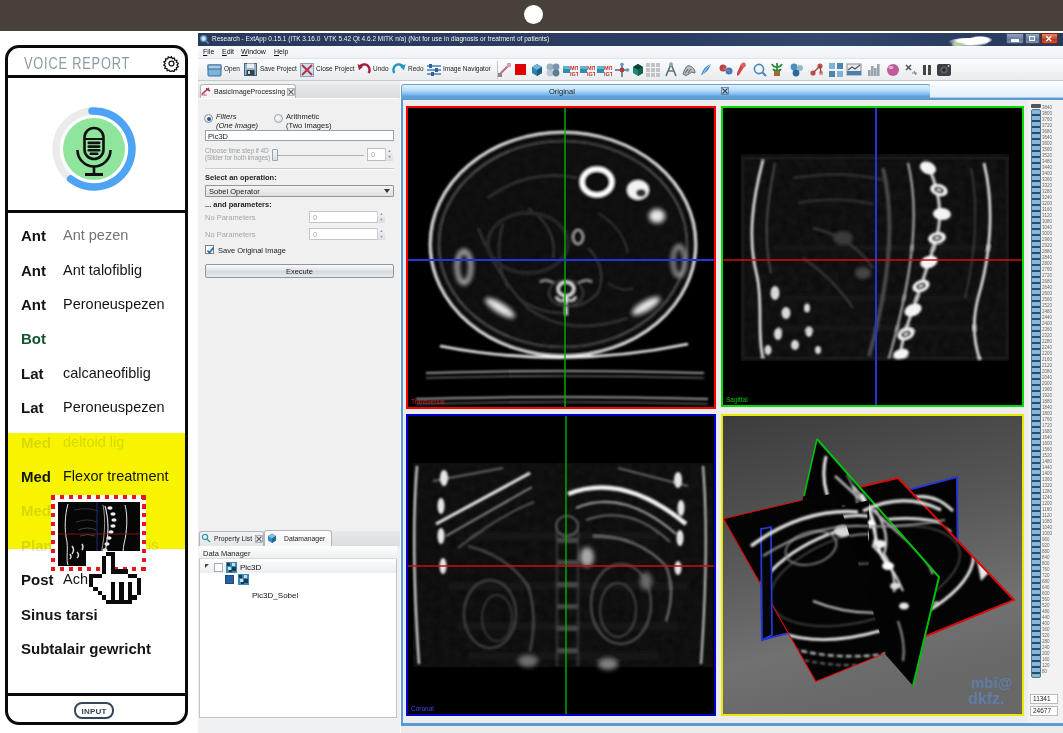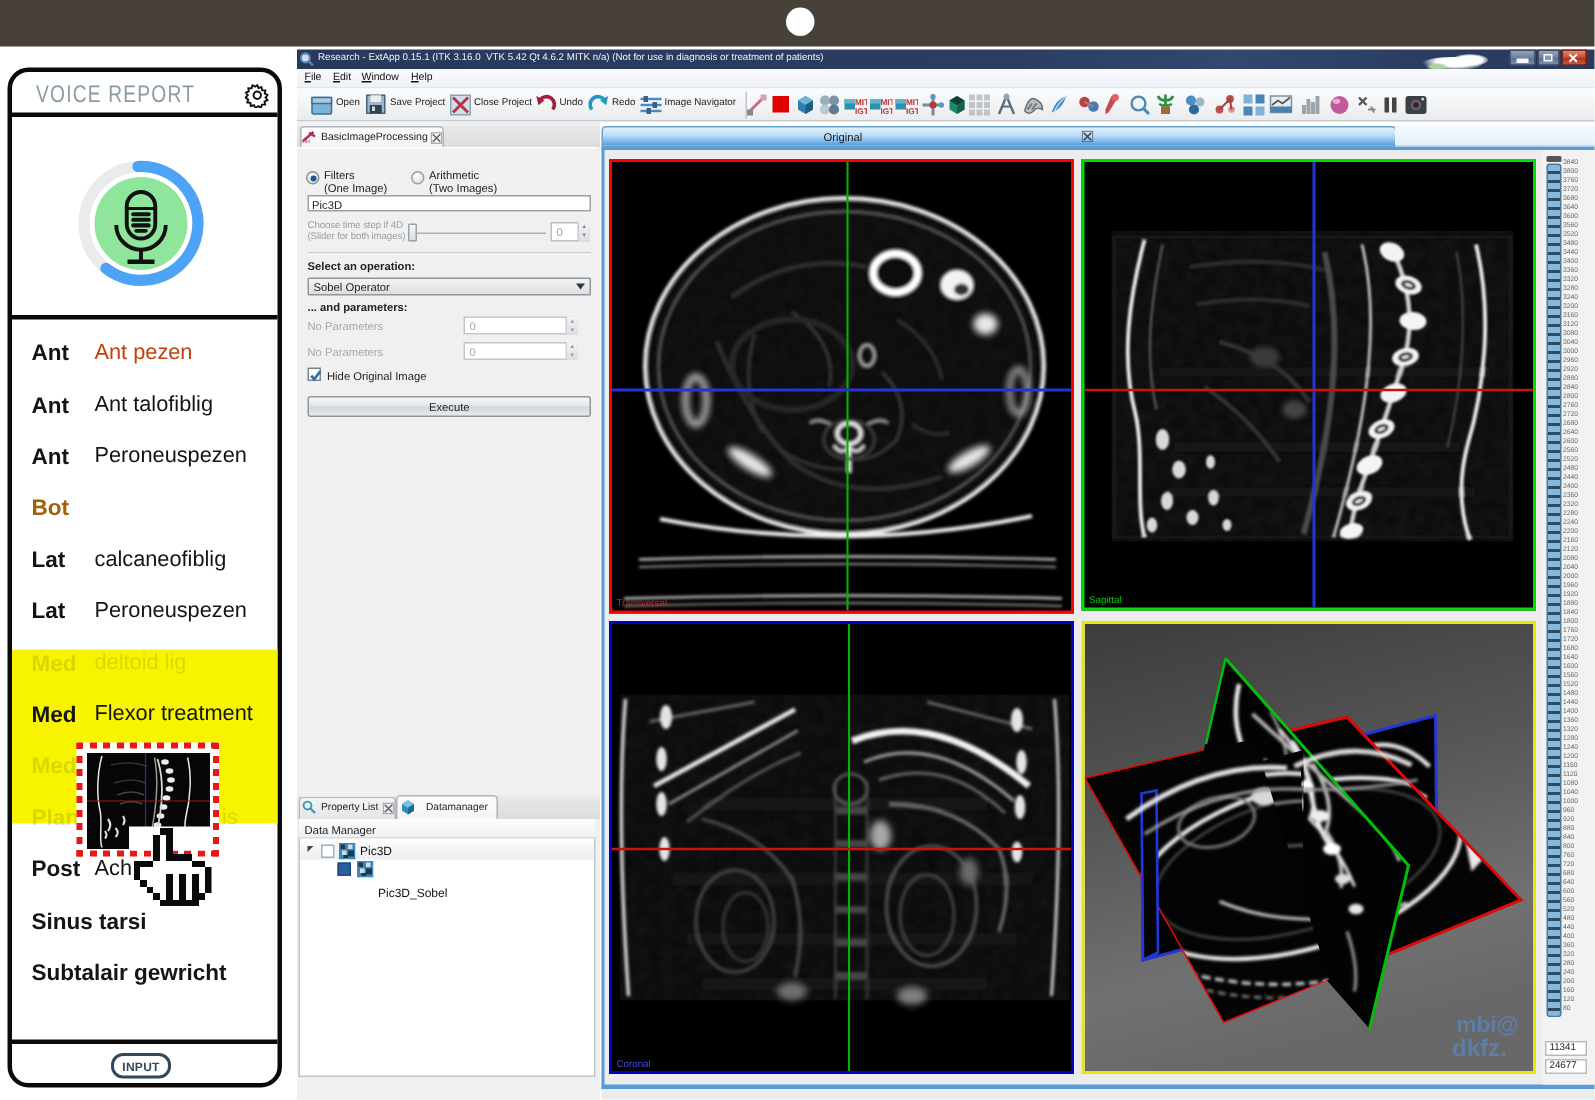--- a/index.html
+++ b/index.html
@@ -227,21 +227,21 @@
 <div class="abs" style="left:214px;top:87.5px;font-size:7px;color:#222;">BasicImageProcessing</div>
 <svg class="abs" style="left:287px;top:87.5px" width="8" height="8" viewBox="0 0 8 8">
       <path d="M1.5 1.5 L6.5 6.5 M6.5 1.5 L1.5 6.5" stroke="#666" stroke-width="1.1"></path>
       <rect x="0.5" y="0.5" width="7" height="7" fill="none" stroke="#999" stroke-width="0.7"></rect>
     </svg>
 
 <div class="abs" style="left:198px;top:98px;width:200px;height:432px;background:#f0f0f0;border-top:1px solid #fdfdfd;"></div>
 
 <div class="abs" style="left:204px;top:114px;width:9px;height:9px;border-radius:50%;background:radial-gradient(circle at 40% 35%,#fff,#dfe4e8 70%);border:1px solid #8a9198;"></div>
 <div class="abs" style="left:206.5px;top:116.5px;width:4px;height:4px;border-radius:50%;background:#1e5a96;"></div>
-<div class="abs" style="left:216px;top:112px;font-size:7.5px;color:#222;">Filters<br>(One Image)</div>
+<div class="abs" style="left:216px;top:112px;font-size:7.5px;color:#222;font-style:italic;">Filters<br>(One Image)</div>
 <div class="abs" style="left:274px;top:114px;width:9px;height:9px;border-radius:50%;background:radial-gradient(circle at 40% 35%,#fff,#dfe4e8 70%);border:1px solid #9aa1a8;"></div>
 <div class="abs" style="left:286px;top:112px;font-size:7.5px;color:#222;">Arithmetic<br>(Two Images)</div>
 
 <div class="abs" style="left:205px;top:130px;width:189px;height:11px;background:#fff;border:1px solid #98a0a8;"></div>
 <div class="abs" style="left:208px;top:131.5px;font-size:7.5px;color:#222;">Pic3D</div>
 
 <div class="abs" style="left:205px;top:147px;font-size:6.5px;letter-spacing:-0.1px;color:#9aa0a4;">Choose time step if 4D<br>(Slider for both images)</div>
 <div class="abs" style="left:272px;top:154.5px;width:92px;height:1.6px;background:#aab0b5;"></div>
 <div class="abs" style="left:272px;top:149px;width:6px;height:12px;background:linear-gradient(#f6f7f8,#d9dde1);border:1px solid #9aa1a8;border-radius:1px;"></div>
 <div class="abs" style="left:367px;top:148px;width:26px;height:13px;background:#fff;border:1px solid #b8bec4;"></div>
@@ -265,21 +265,21 @@
 <div class="abs" style="left:377px;top:211px;width:8px;height:12px;background:linear-gradient(#f2f3f4,#dcdfe2);border-left:1px solid #ccd1d5;font-size:4px;color:#99a;text-align:center;line-height:5.5px;">▲<br>▼</div>
 <div class="abs" style="left:205px;top:230px;font-size:7.5px;color:#a2a8ac;">No Parameters</div>
 <div class="abs" style="left:309px;top:228px;width:76px;height:12px;background:#fff;border:1px solid #c0c6cb;"></div>
 <div class="abs" style="left:313px;top:230px;font-size:7.5px;color:#a2a8ac;">0</div>
 <div class="abs" style="left:377px;top:228px;width:8px;height:12px;background:linear-gradient(#f2f3f4,#dcdfe2);border-left:1px solid #ccd1d5;font-size:4px;color:#99a;text-align:center;line-height:5.5px;">▲<br>▼</div>
 
 <div class="abs" style="left:205px;top:245px;width:9px;height:9px;background:#fff;border:1px solid #7a828a;"></div>
 <svg class="abs" style="left:205.5px;top:245.5px" width="9" height="9" viewBox="0 0 9 9">
       <path d="M1.5 4.5 L3.5 6.8 L7.5 1.5" stroke="#2a6cb0" stroke-width="1.8" fill="none"></path>
     </svg>
-<div class="abs" style="left:218px;top:246px;font-size:7.5px;color:#222;">Hide Original Image</div>
+<div class="abs" style="left:218px;top:246px;font-size:7.5px;color:#222;">Save Original Image</div>
 
 <div class="abs" style="left:205px;top:264px;width:189px;height:14px;background:linear-gradient(#f8f9fa,#e2e5e8 45%,#d4d8dc 55%,#e8ebee);border:1px solid #8e969e;border-radius:2px;"></div>
 <div class="abs" style="left:205px;top:266.5px;width:189px;text-align:center;font-size:7.5px;color:#222;">Execute</div>
 
 <div class="abs" style="left:198px;top:531px;width:202px;height:15px;background:linear-gradient(#e6e8ea,#dadcde);"></div>
 <div class="abs" style="left:199px;top:531px;width:65px;height:15px;background:linear-gradient(#f2f3f4,#e4e6e8);border:1px solid #b2b6ba;border-bottom:none;border-radius:3px 3px 0 0;"></div>
 <svg class="abs" style="left:201px;top:533px" width="10" height="10" viewBox="0 0 10 10">
       <circle cx="4" cy="4" r="2.6" fill="none" stroke="#3a9ab0" stroke-width="1.3"></circle>
       <line x1="6" y1="6" x2="9" y2="9" stroke="#3a9ab0" stroke-width="1.5"></line>
     </svg>
@@ -767,26 +767,26 @@
 <g fill="#111">
 <rect x="36.5" y="35.5" width="13" height="2.7" rx="1.3"></rect>
 <rect x="36.5" y="39.2" width="13" height="2.7" rx="1.3"></rect>
 <rect x="36.5" y="42.9" width="13" height="2.7" rx="1.3"></rect>
 <rect x="38.5" y="46.6" width="9" height="2.5" rx="1.2"></rect>
 </g>
 </svg>
 <div class="abs" style="left:8px;top:210px;width:177px;height:2.5px;background:#0a0a0a;"></div>
 <div class="abs" style="left:8px;top:433px;width:177px;height:116px;background:#f8f400;"></div>
     <div class="abs" style="left:21px;top:227px;font-size:15px;font-weight:bold;color:#141414;opacity:1;white-space:nowrap;">Ant</div>
-    <div class="abs" style="left:63px;top:227px;font-size:14.5px;color:#c2410c;opacity:1;white-space:nowrap;text-align:center;">Ant pezen</div>
+    <div class="abs" style="left:63px;top:227px;font-size:14.5px;color:#737373;opacity:1;white-space:nowrap;text-align:center;">Ant pezen</div>
     <div class="abs" style="left:21px;top:261.5px;font-size:15px;font-weight:bold;color:#141414;opacity:1;white-space:nowrap;">Ant</div>
     <div class="abs" style="left:63px;top:261.5px;font-size:14.5px;color:#141414;opacity:1;white-space:nowrap;">Ant talofiblig</div>
     <div class="abs" style="left:21px;top:296px;font-size:15px;font-weight:bold;color:#141414;opacity:1;white-space:nowrap;">Ant</div>
     <div class="abs" style="left:63px;top:296px;font-size:14.5px;color:#141414;opacity:1;white-space:nowrap;">Peroneuspezen</div>
-    <div class="abs" style="left:21px;top:330px;font-size:15px;font-weight:bold;color:#a16207;opacity:1;white-space:nowrap;">Bot</div>
+    <div class="abs" style="left:21px;top:330px;font-size:15px;font-weight:bold;color:#14532d;opacity:1;white-space:nowrap;">Bot</div>
     <div class="abs" style="left:21px;top:364.5px;font-size:15px;font-weight:bold;color:#141414;opacity:1;white-space:nowrap;">Lat</div>
     <div class="abs" style="left:63px;top:364.5px;font-size:14.5px;color:#141414;opacity:1;white-space:nowrap;">calcaneofiblig</div>
     <div class="abs" style="left:21px;top:399px;font-size:15px;font-weight:bold;color:#141414;opacity:1;white-space:nowrap;">Lat</div>
     <div class="abs" style="left:63px;top:399px;font-size:14.5px;color:#141414;opacity:1;white-space:nowrap;">Peroneuspezen</div>
     <div class="abs" style="left:21px;top:433.5px;font-size:15px;font-weight:bold;color:#141414;opacity:0.13;white-space:nowrap;">Med</div>
     <div class="abs" style="left:63px;top:433.5px;font-size:14.5px;color:#141414;opacity:0.13;white-space:nowrap;">deltoid lig</div>
     <div class="abs" style="left:21px;top:467.5px;font-size:15px;font-weight:bold;color:#141414;opacity:1;white-space:nowrap;">Med</div>
     <div class="abs" style="left:63px;top:467.5px;font-size:14.5px;color:#141414;opacity:1;white-space:nowrap;">Flexor treatment</div>
     <div class="abs" style="left:21px;top:502px;font-size:15px;font-weight:bold;color:#141414;opacity:0.13;white-space:nowrap;">Med</div>
     <div class="abs" style="left:63px;top:502px;font-size:14.5px;color:#141414;opacity:0.13;white-space:nowrap;">tibialis post</div>

